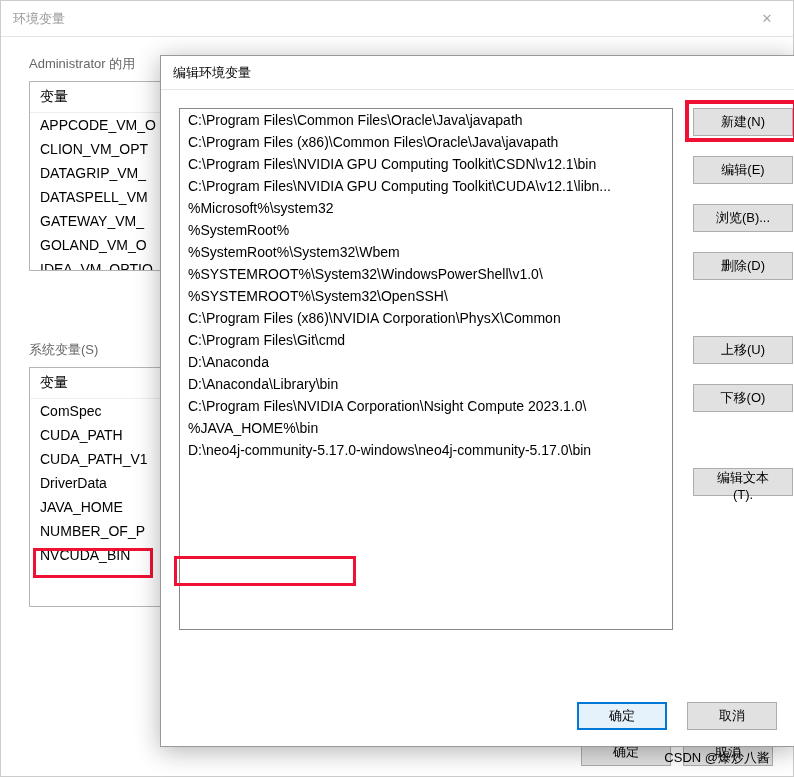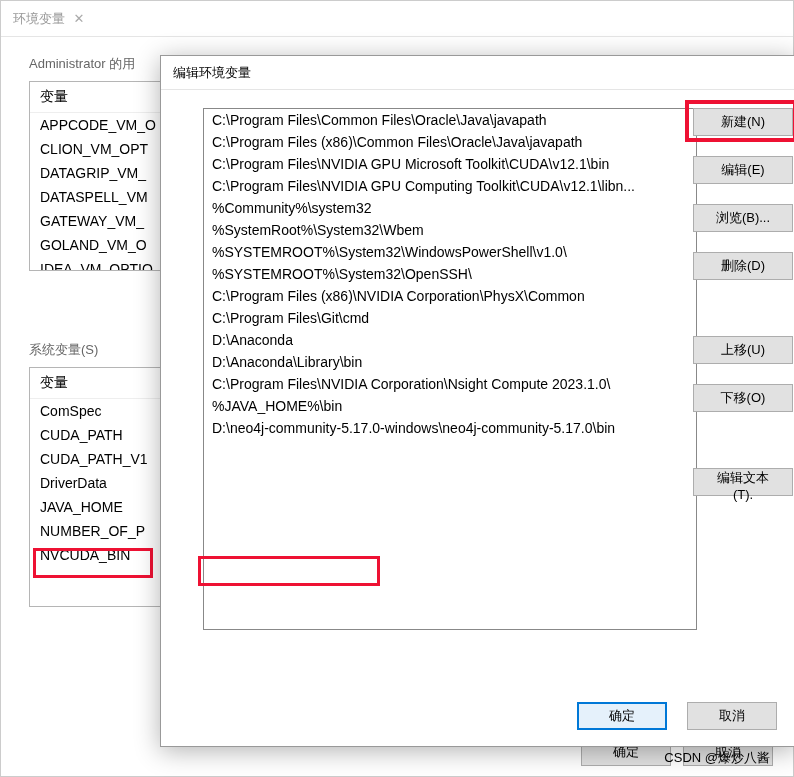--- a/index.html
+++ b/index.html
@@ -19,21 +19,21 @@
   left: 0; top: 0;
   width: 794px;
   height: 777px;
   background: #fff;
   border: 1px solid #ccc;
 }
 .back-titlebar {
   height: 36px;
   display: flex;
   align-items: center;
-  justify-content: flex-start;
+  justify-content: space-between;
   padding: 0 12px;
   border-bottom: 1px solid #e5e5e5;
   color: #999;
 }
 .back-close {
   width: 28px; height: 28px;
   display: flex; align-items: center; justify-content: center;
   color: #aaa;
 }
 .back-body { padding: 18px 28px; }
@@ -103,21 +103,20 @@
   height: 34px;
   display: flex;
   align-items: center;
   padding: 0 12px;
   border-bottom: 1px solid #e5e5e5;
 }
 .front-body {
   position: relative;
   padding: 18px 18px 60px 18px;
   height: calc(100% - 34px);
-  margin-left: 24px;
 }
 .front-listbox {
   position: absolute;
   left: 18px;
   top: 18px;
   width: 494px;
   height: 522px;
   border: 1px solid #888;
   overflow: hidden;
   font-size: 14px;
@@ -210,23 +209,24 @@
 </div>
 
 <div class="front-dialog">
   <div class="front-titlebar">
     <span>编辑环境变量</span>
   </div>
   <div class="front-body">
     <div class="front-listbox">
       <div class="front-list-item">C:\Program Files\Common Files\Oracle\Java\javapath</div>
       <div class="front-list-item">C:\Program Files (x86)\Common Files\Oracle\Java\javapath</div>
-      <div class="front-list-item">C:\Program Files\NVIDIA GPU Microsoft Toolkit\CUDA\v12.1\bin</div>
+      <div class="front-list-item">C:\Program Files\NVIDIA GPU Computing Toolkit\CSDN\v12.1\bin</div>
       <div class="front-list-item">C:\Program Files\NVIDIA GPU Computing Toolkit\CUDA\v12.1\libn...</div>
-      <div class="front-list-item">%Community%\system32</div>
+      <div class="front-list-item">%Microsoft%\system32</div>
+      <div class="front-list-item">%SystemRoot%</div>
       <div class="front-list-item">%SystemRoot%\System32\Wbem</div>
       <div class="front-list-item">%SYSTEMROOT%\System32\WindowsPowerShell\v1.0\</div>
       <div class="front-list-item">%SYSTEMROOT%\System32\OpenSSH\</div>
       <div class="front-list-item">C:\Program Files (x86)\NVIDIA Corporation\PhysX\Common</div>
       <div class="front-list-item">C:\Program Files\Git\cmd</div>
       <div class="front-list-item">D:\Anaconda</div>
       <div class="front-list-item">D:\Anaconda\Library\bin</div>
       <div class="front-list-item">C:\Program Files\NVIDIA Corporation\Nsight Compute 2023.1.0\</div>
       <div class="front-list-item">%JAVA_HOME%\bin</div>
       <div class="front-list-item">D:\neo4j-community-5.17.0-windows\neo4j-community-5.17.0\bin</div>

